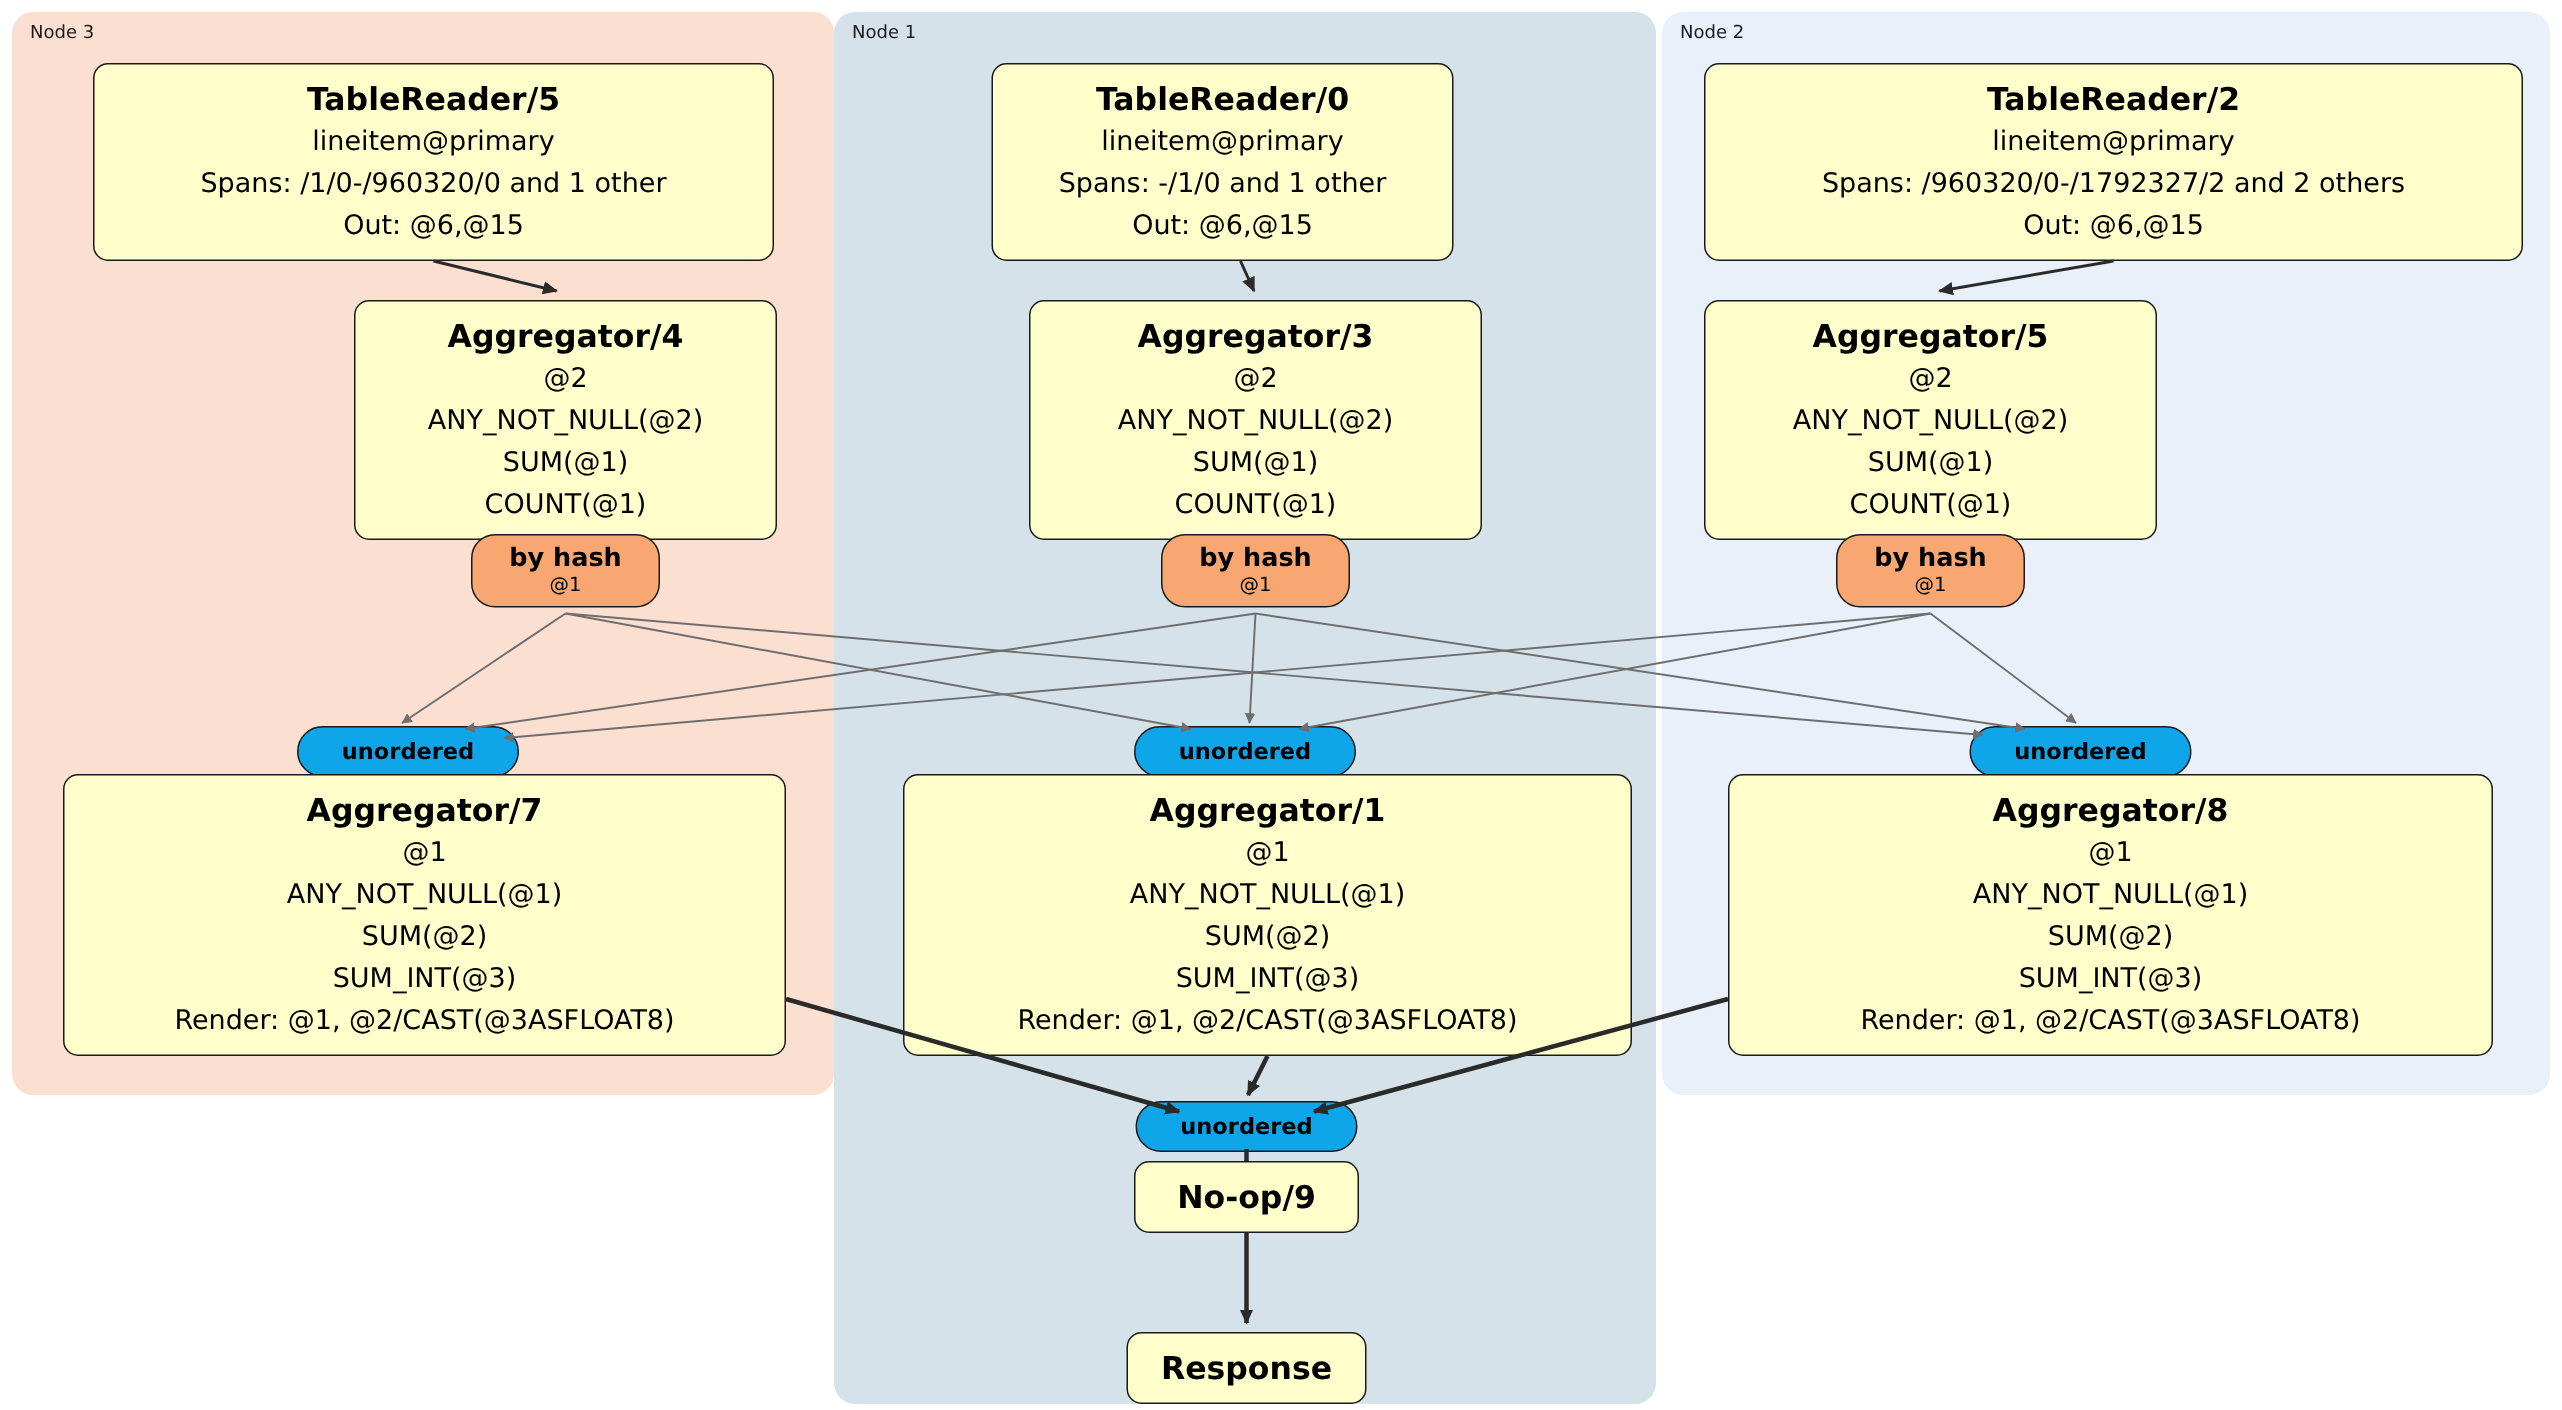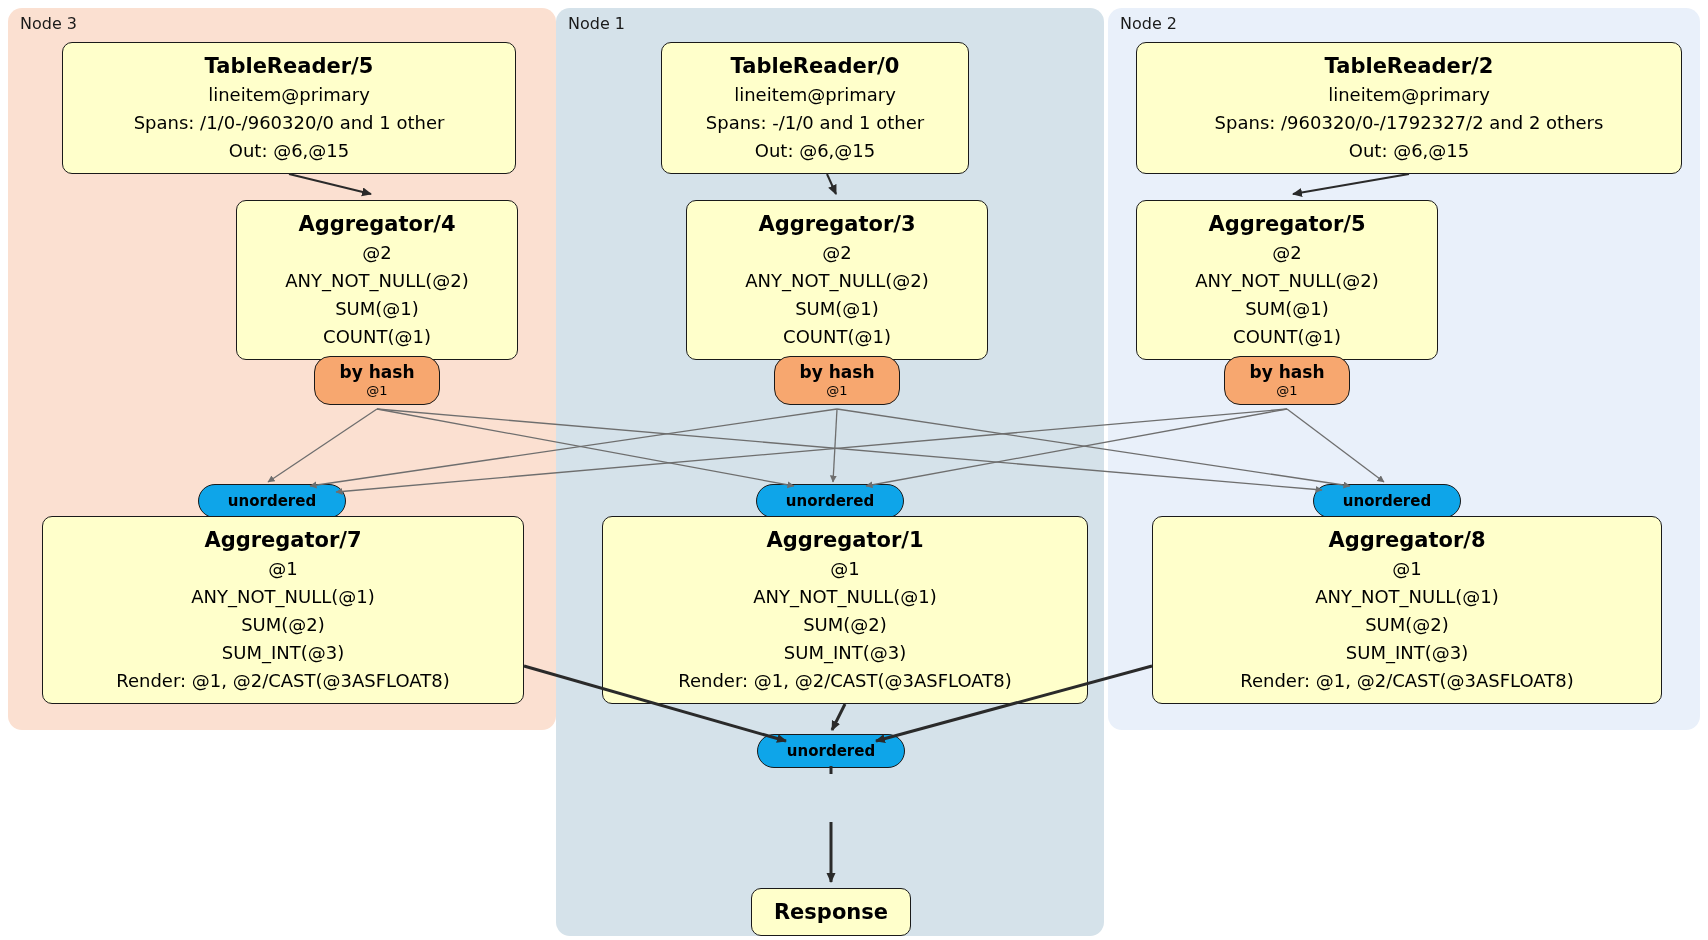--- a/index.html
+++ b/index.html
@@ -4,21 +4,21 @@
 <style>
   * { box-sizing: border-box; margin: 0; padding: 0; }
   html,body { background: #ffffff; }
   body { font-family: "DejaVu Sans", "Liberation Sans", sans-serif; color: #000; }
   .canvas { position: relative; width: 1708px; height: 940px; background: #ffffff; overflow: hidden; }
 
   .panel { position: absolute; border-radius: 14px; }
   .panel-node3 { left: 8px;    top: 8px; width: 548px; height: 722px; background: #fbe0d1; }
   .panel-node1 { left: 556px;  top: 8px; width: 548px; height: 928px; background: #d5e2ea; }
   .panel-node2 { left: 1108px; top: 8px; width: 592px; height: 722px; background: #e9f0fa; }
-  .panel-label { position: absolute; font-size: 16px; color: #1a1a1a; z-index: 4; }
+  .panel-label { position: absolute; font-size: 12px; color: #1a1a1a; z-index: 4; }
 
   .edges { position: absolute; left: 0; top: 0; width: 1708px; height: 940px; z-index: 3; pointer-events: none; }
 
   .box { position: absolute; z-index: 2; background: #ffffcb; border: 1px solid #1a1a1a;
          border-radius: 10px; text-align: center; padding: 8px 12px; }
   .box-title { font-weight: bold; font-size: 21px; line-height: 30px; white-space: nowrap; }
   .box-line  { font-size: 18px; line-height: 28px; white-space: nowrap; }
 
   .router { position: absolute; z-index: 2; background: #f7a76f; border: 1px solid #1a1a1a;
             border-radius: 16px; text-align: center; padding: 5px 8px; }
@@ -130,20 +130,23 @@
     <div class="box-title">Aggregator/8</div>
     <div class="box-line">@1</div>
     <div class="box-line">ANY_NOT_NULL(@1)</div>
     <div class="box-line">SUM(@2)</div>
     <div class="box-line">SUM_INT(@3)</div>
     <div class="box-line">Render: @1, @2/CAST(@3ASFLOAT8)</div>
   </div>
 
   <div class="stream" style="left:757px;top:734px;width:148px;">unordered</div>
 
+  <div class="box" style="left:756px;top:774px;width:150px;">
+    <div class="box-title">No-op/9</div>
+  </div>
 
   <div class="box" style="left:751px;top:888px;width:160px;">
     <div class="box-title">Response</div>
   </div>
 
   <svg class="edges" viewBox="0 0 1708 940">
     <defs>
       <marker id="arrow-d" markerUnits="userSpaceOnUse" markerWidth="12" markerHeight="12" refX="9" refY="4.5" orient="auto">
         <path d="M0,0 L10,4.5 L0,9 z" fill="#2a2a2a"></path>
       </marker>

